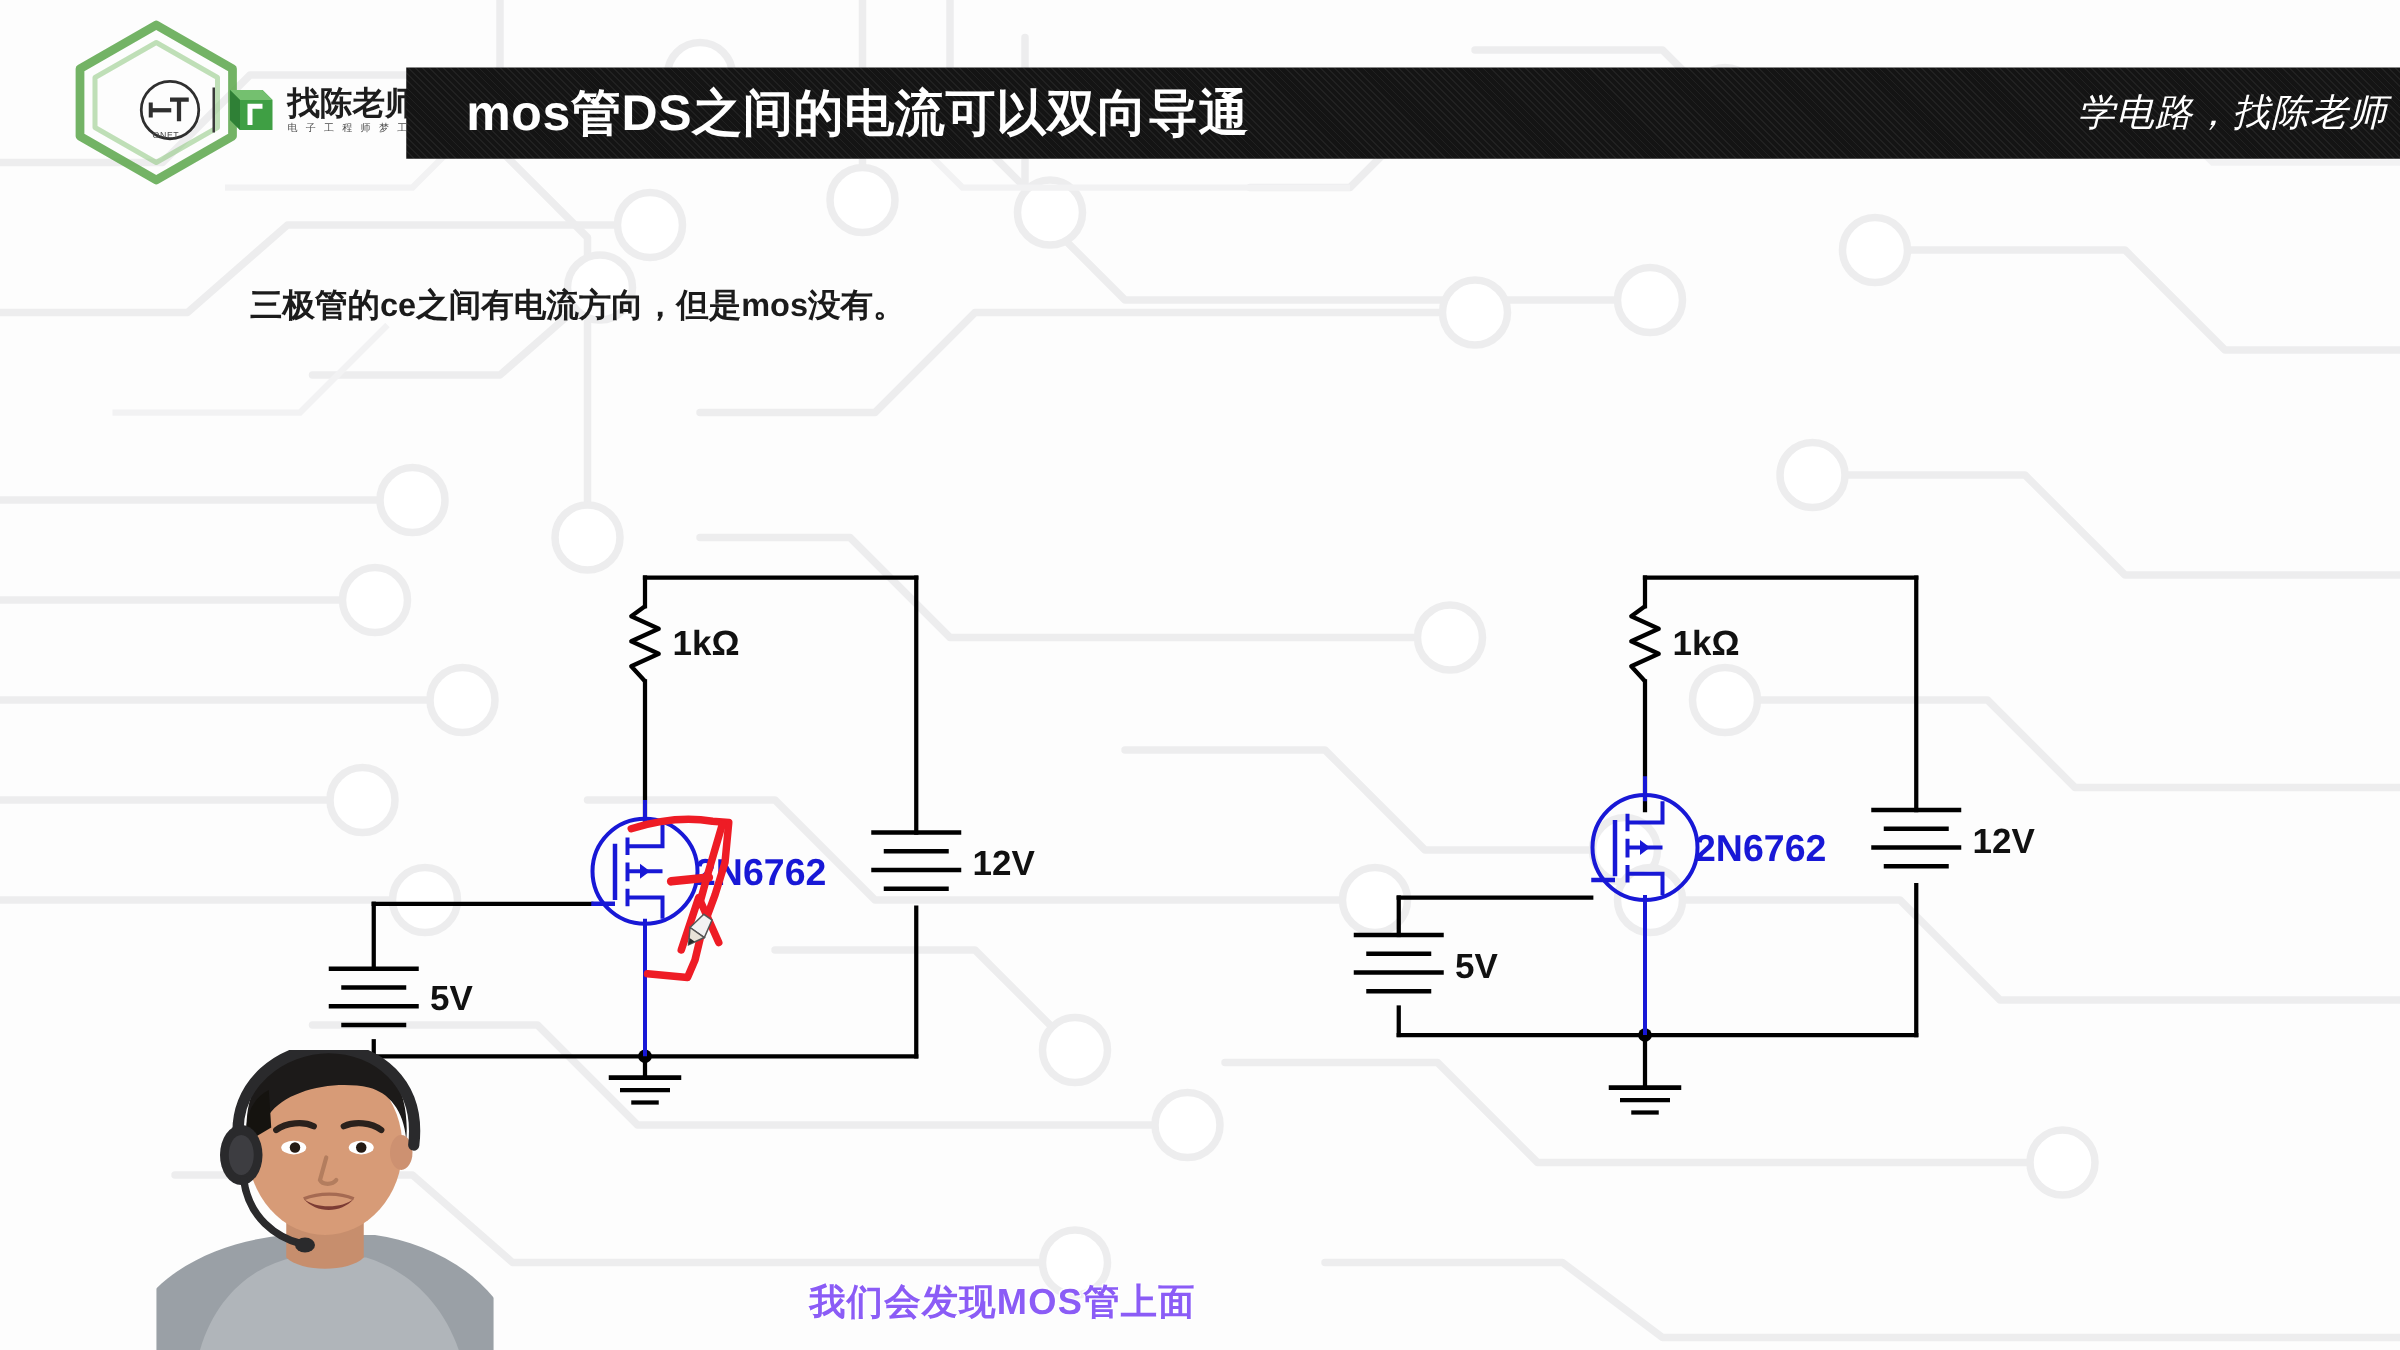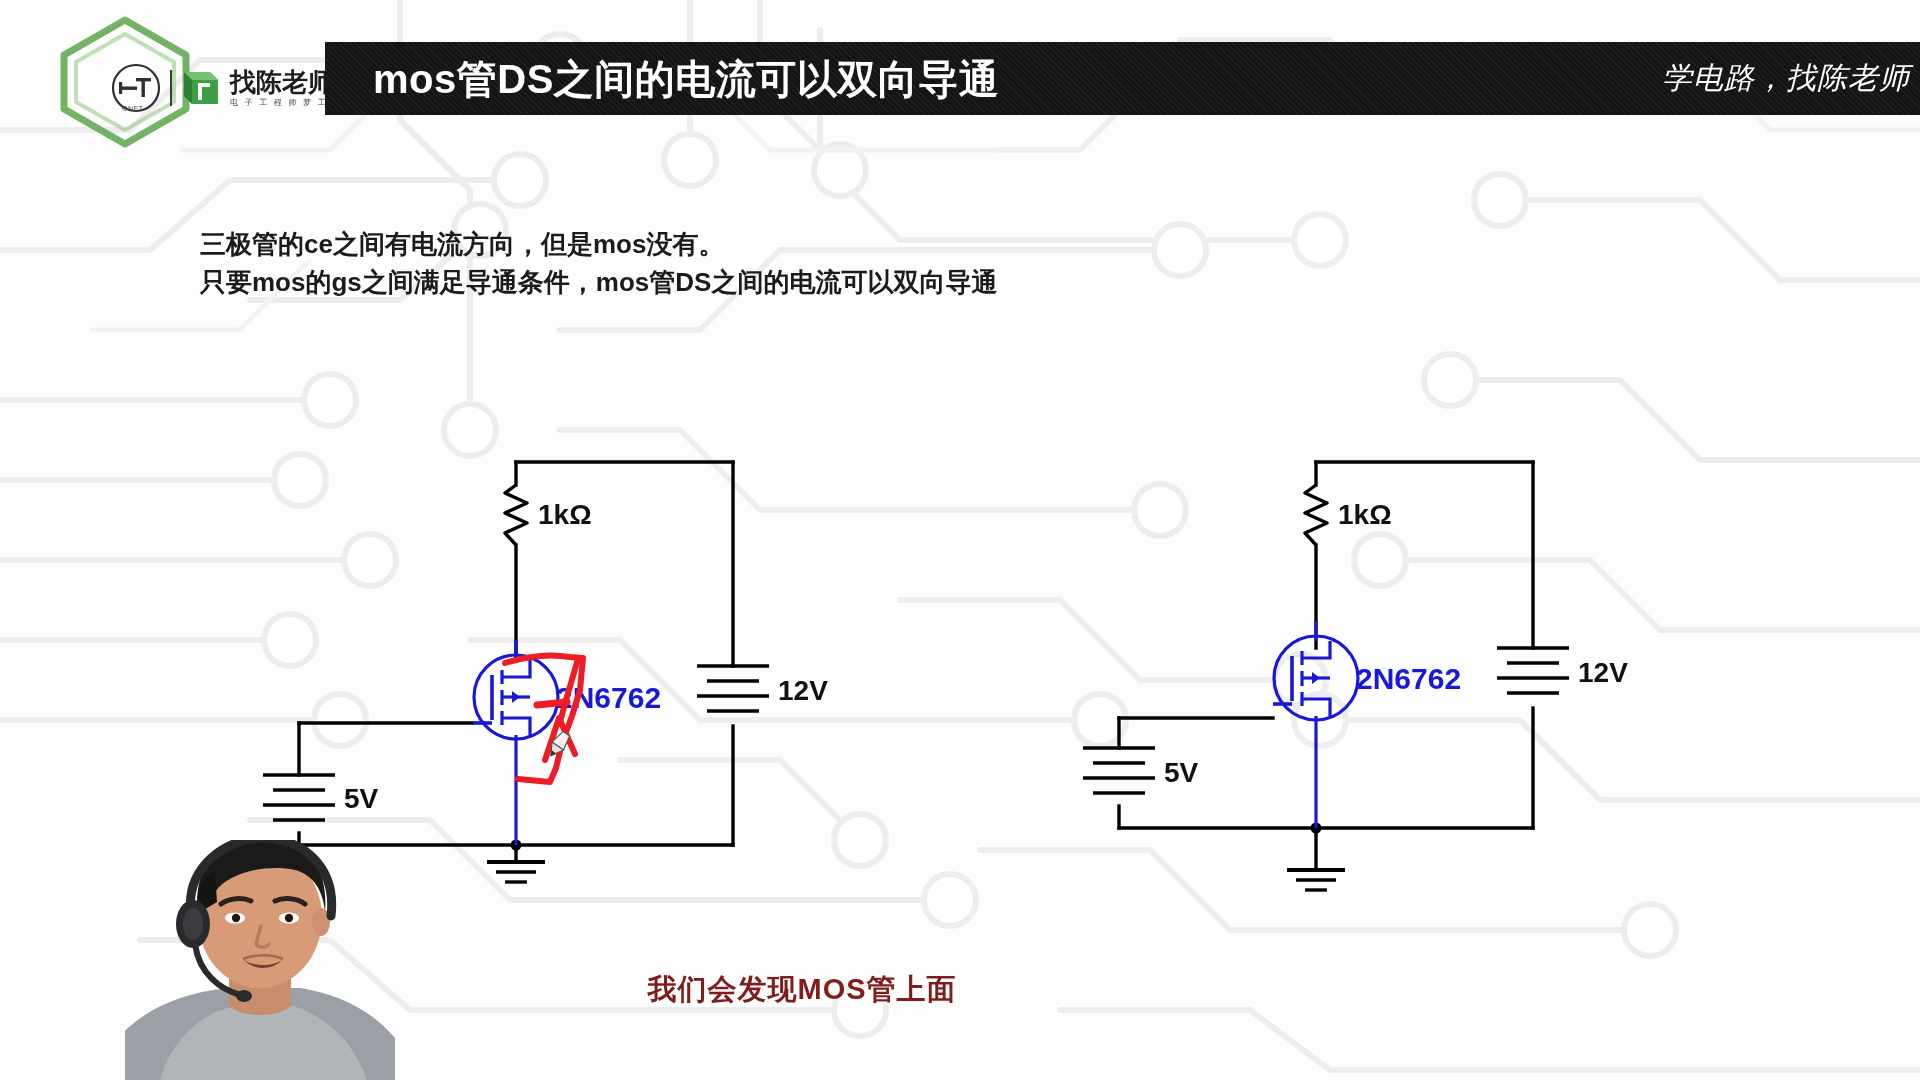--- a/index.html
+++ b/index.html
@@ -21,21 +21,21 @@
   .logo-circle-wrap { width: 52px; height: 52px; position: relative; flex: 0 0 auto; }
   .logo-div { width: 2px; height: 36px; background: #3a3a3a; flex: 0 0 auto; }
   .logo-cube { width: 42px; height: 44px; flex: 0 0 auto; }
   .logo-text { display: flex; flex-direction: column; line-height: 1; }
   .logo-text .cn { font-size: 26px; font-weight: 700; color: #1d1d1d; letter-spacing: 0px; white-space: nowrap; }
   .logo-text .cn sup { font-size: 10px; vertical-align: super; font-weight: 400; }
   .logo-text .sub { font-size: 8px; color: #4b4b4b; letter-spacing: 2.2px; margin-top: 4px; white-space: nowrap; }
   .logo-onet { position: absolute; left: 12px; bottom: 2px; font-size: 7px; color: #4a4a4a; letter-spacing: .5px; }
 
   #title-bar {
-    position: absolute; left: 325px; top: 42px; width: 1595px; height: 73px;
+    position: absolute; left: 325px; top: 54px; width: 1595px; height: 73px;
     background: #141414;
     background-image: repeating-linear-gradient(45deg, rgba(255,255,255,0.055) 0 1px, rgba(0,0,0,0) 1px 4px);
     display: flex; align-items: center; justify-content: space-between;
     z-index: 6; padding: 0 0 0 48px;
   }
   #title-text {
     color: #ffffff; font-size: 40px; font-weight: 700; letter-spacing: 0.5px;
     white-space: nowrap; line-height: 1;
   }
   #title-tagline {
@@ -45,23 +45,23 @@
 
   
   #body-copy { position: absolute; left: 200px; top: 225px; z-index: 5; }
   #body-copy p { font-size: 26px; color: #1b1b1b; line-height: 1.48; white-space: nowrap; font-weight: 700; }
 
   
   #circuits { position: absolute; left: 0; top: 0; width: 1920px; height: 1080px; z-index: 4; }
 
   
   #caption {
-    position: absolute; left: 0; top: 970px; width: 1604px;
+    position: absolute; left: 0; top: 1022px; width: 1604px;
     text-align: center; z-index: 9;
-    font-size: 29px; font-weight: 700; color: #7f1d1d;
+    font-size: 29px; font-weight: 700; color: #8b5cf6;
     letter-spacing: 1px;
     text-shadow: 0 0 3px #fff, 0 0 3px #fff, 1px 1px 0 #fff, -1px -1px 0 #fff;
   }
 
   
   #presenter { position: absolute; left: 125px; top: 840px; width: 270px; height: 240px; z-index: 8; overflow: hidden; }
 </style>
 </head>
 <body>
 
@@ -161,21 +161,20 @@
     </div>
   </div>
 
   <div id="title-bar">
     <span id="title-text">mos管DS之间的电流可以双向导通</span>
     <span id="title-tagline">学电路，找陈老师</span>
   </div>
 
   <div id="body-copy">
     <p>三极管的ce之间有电流方向，但是mos没有。</p>
-    <p>只要mos的gs之间满足导通条件，mos管DS之间的电流可以双向导通</p>
   </div>
 
   <svg id="circuits" viewBox="0 0 1920 1080">
 
     <g>
 
       <g stroke="#000" stroke-width="3.4" fill="none" stroke-linecap="square">
         <path d="M516 462 L733 462"></path>
         <path d="M733 462 L733 666"></path>
         <path d="M733 726 L733 845"></path>

